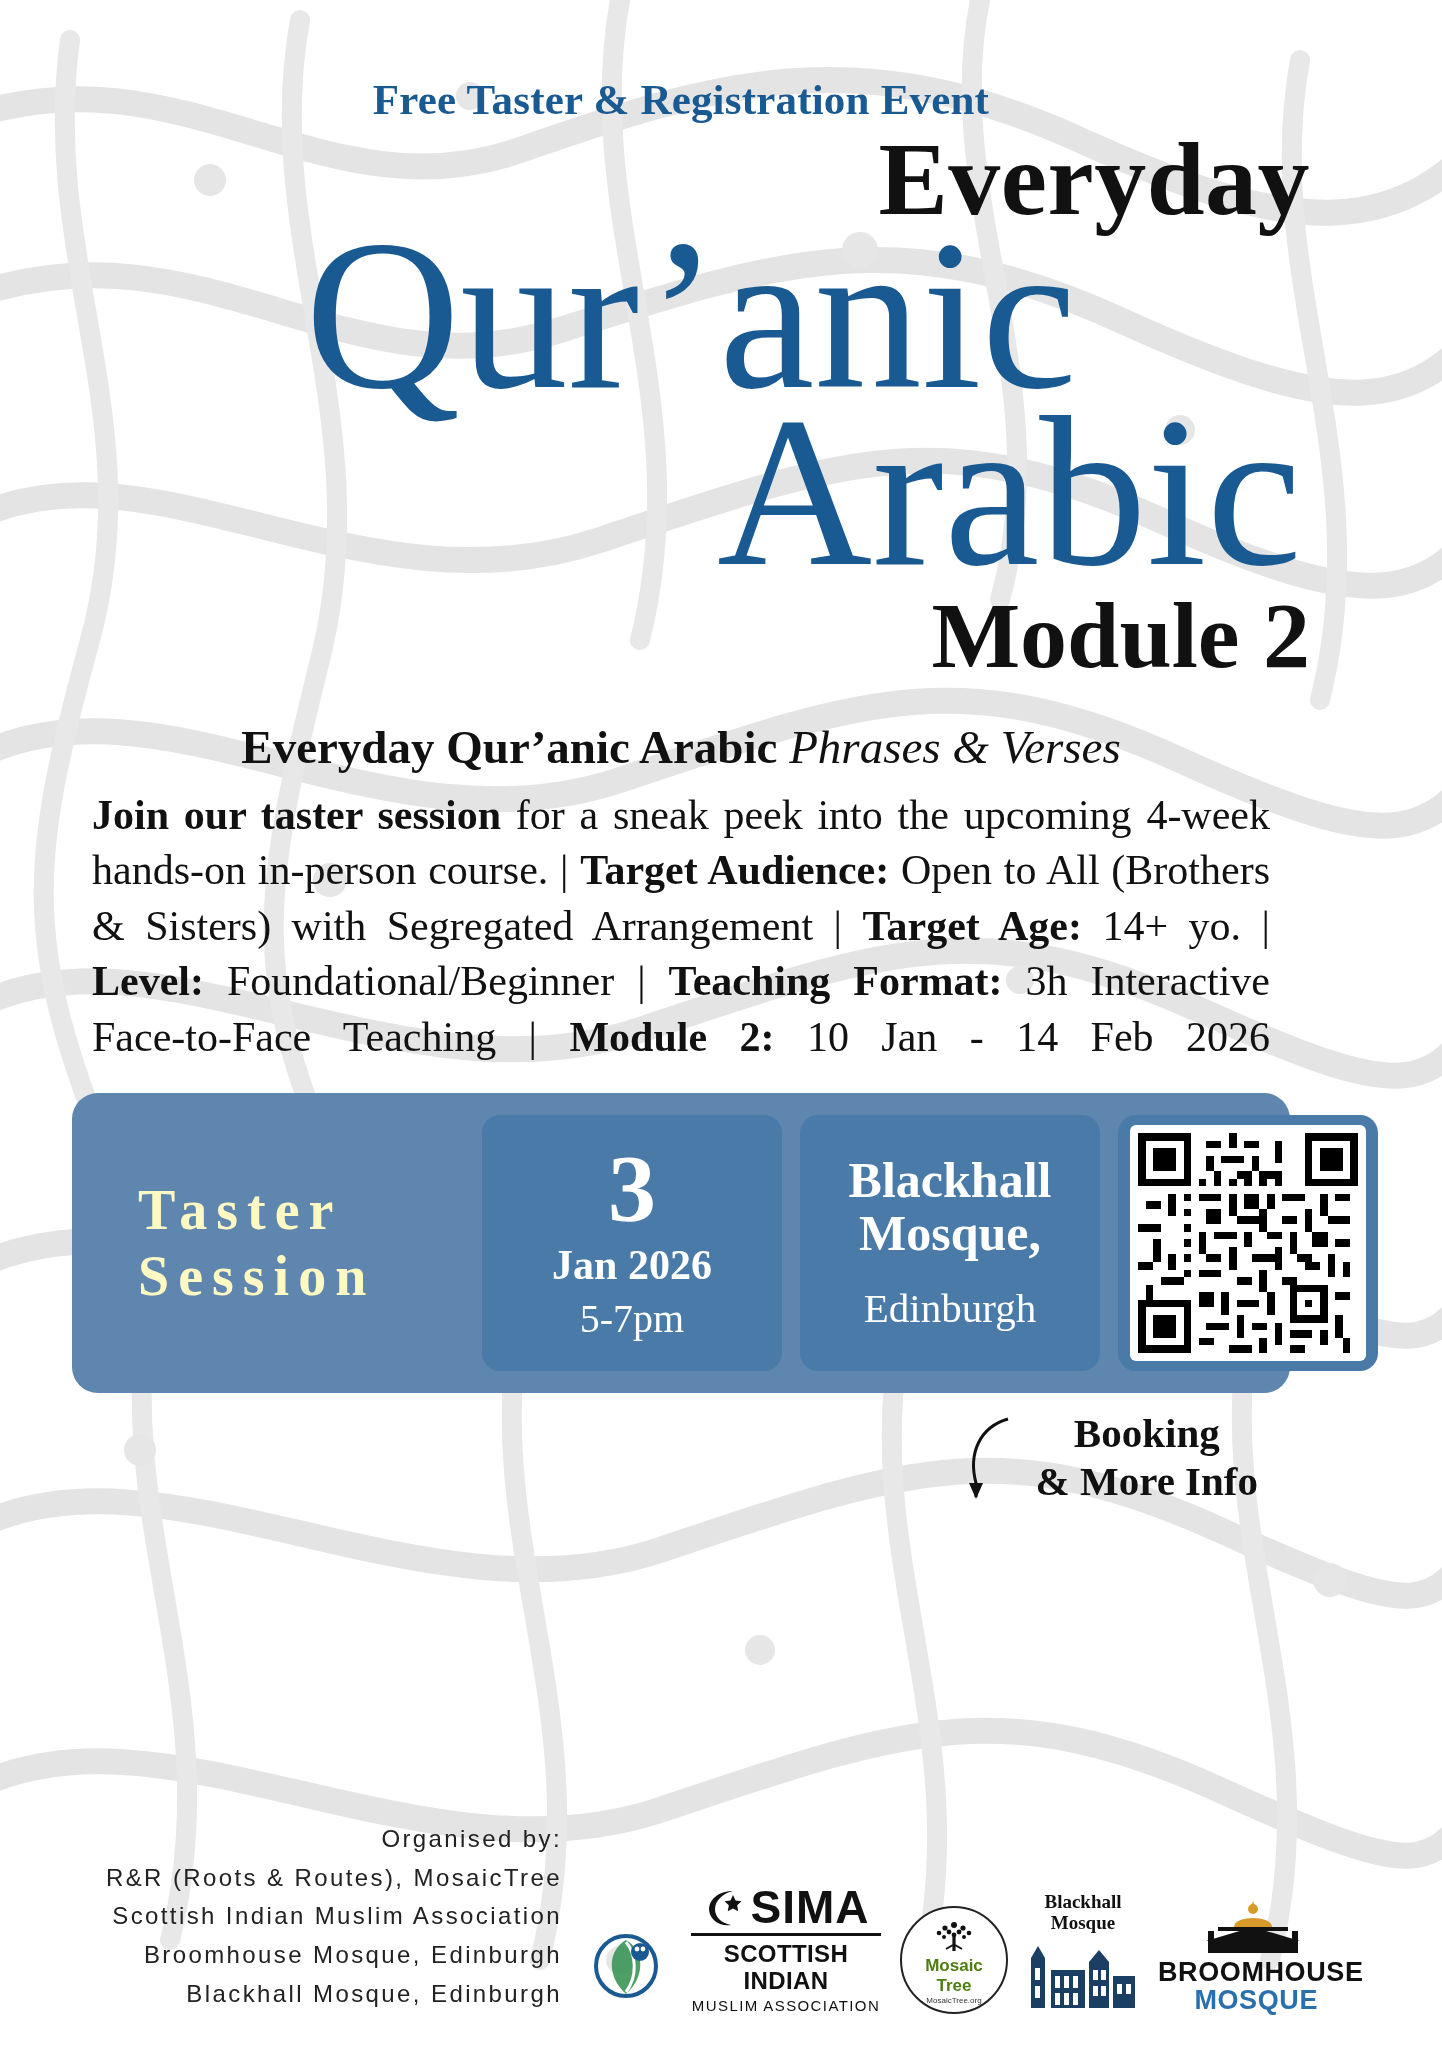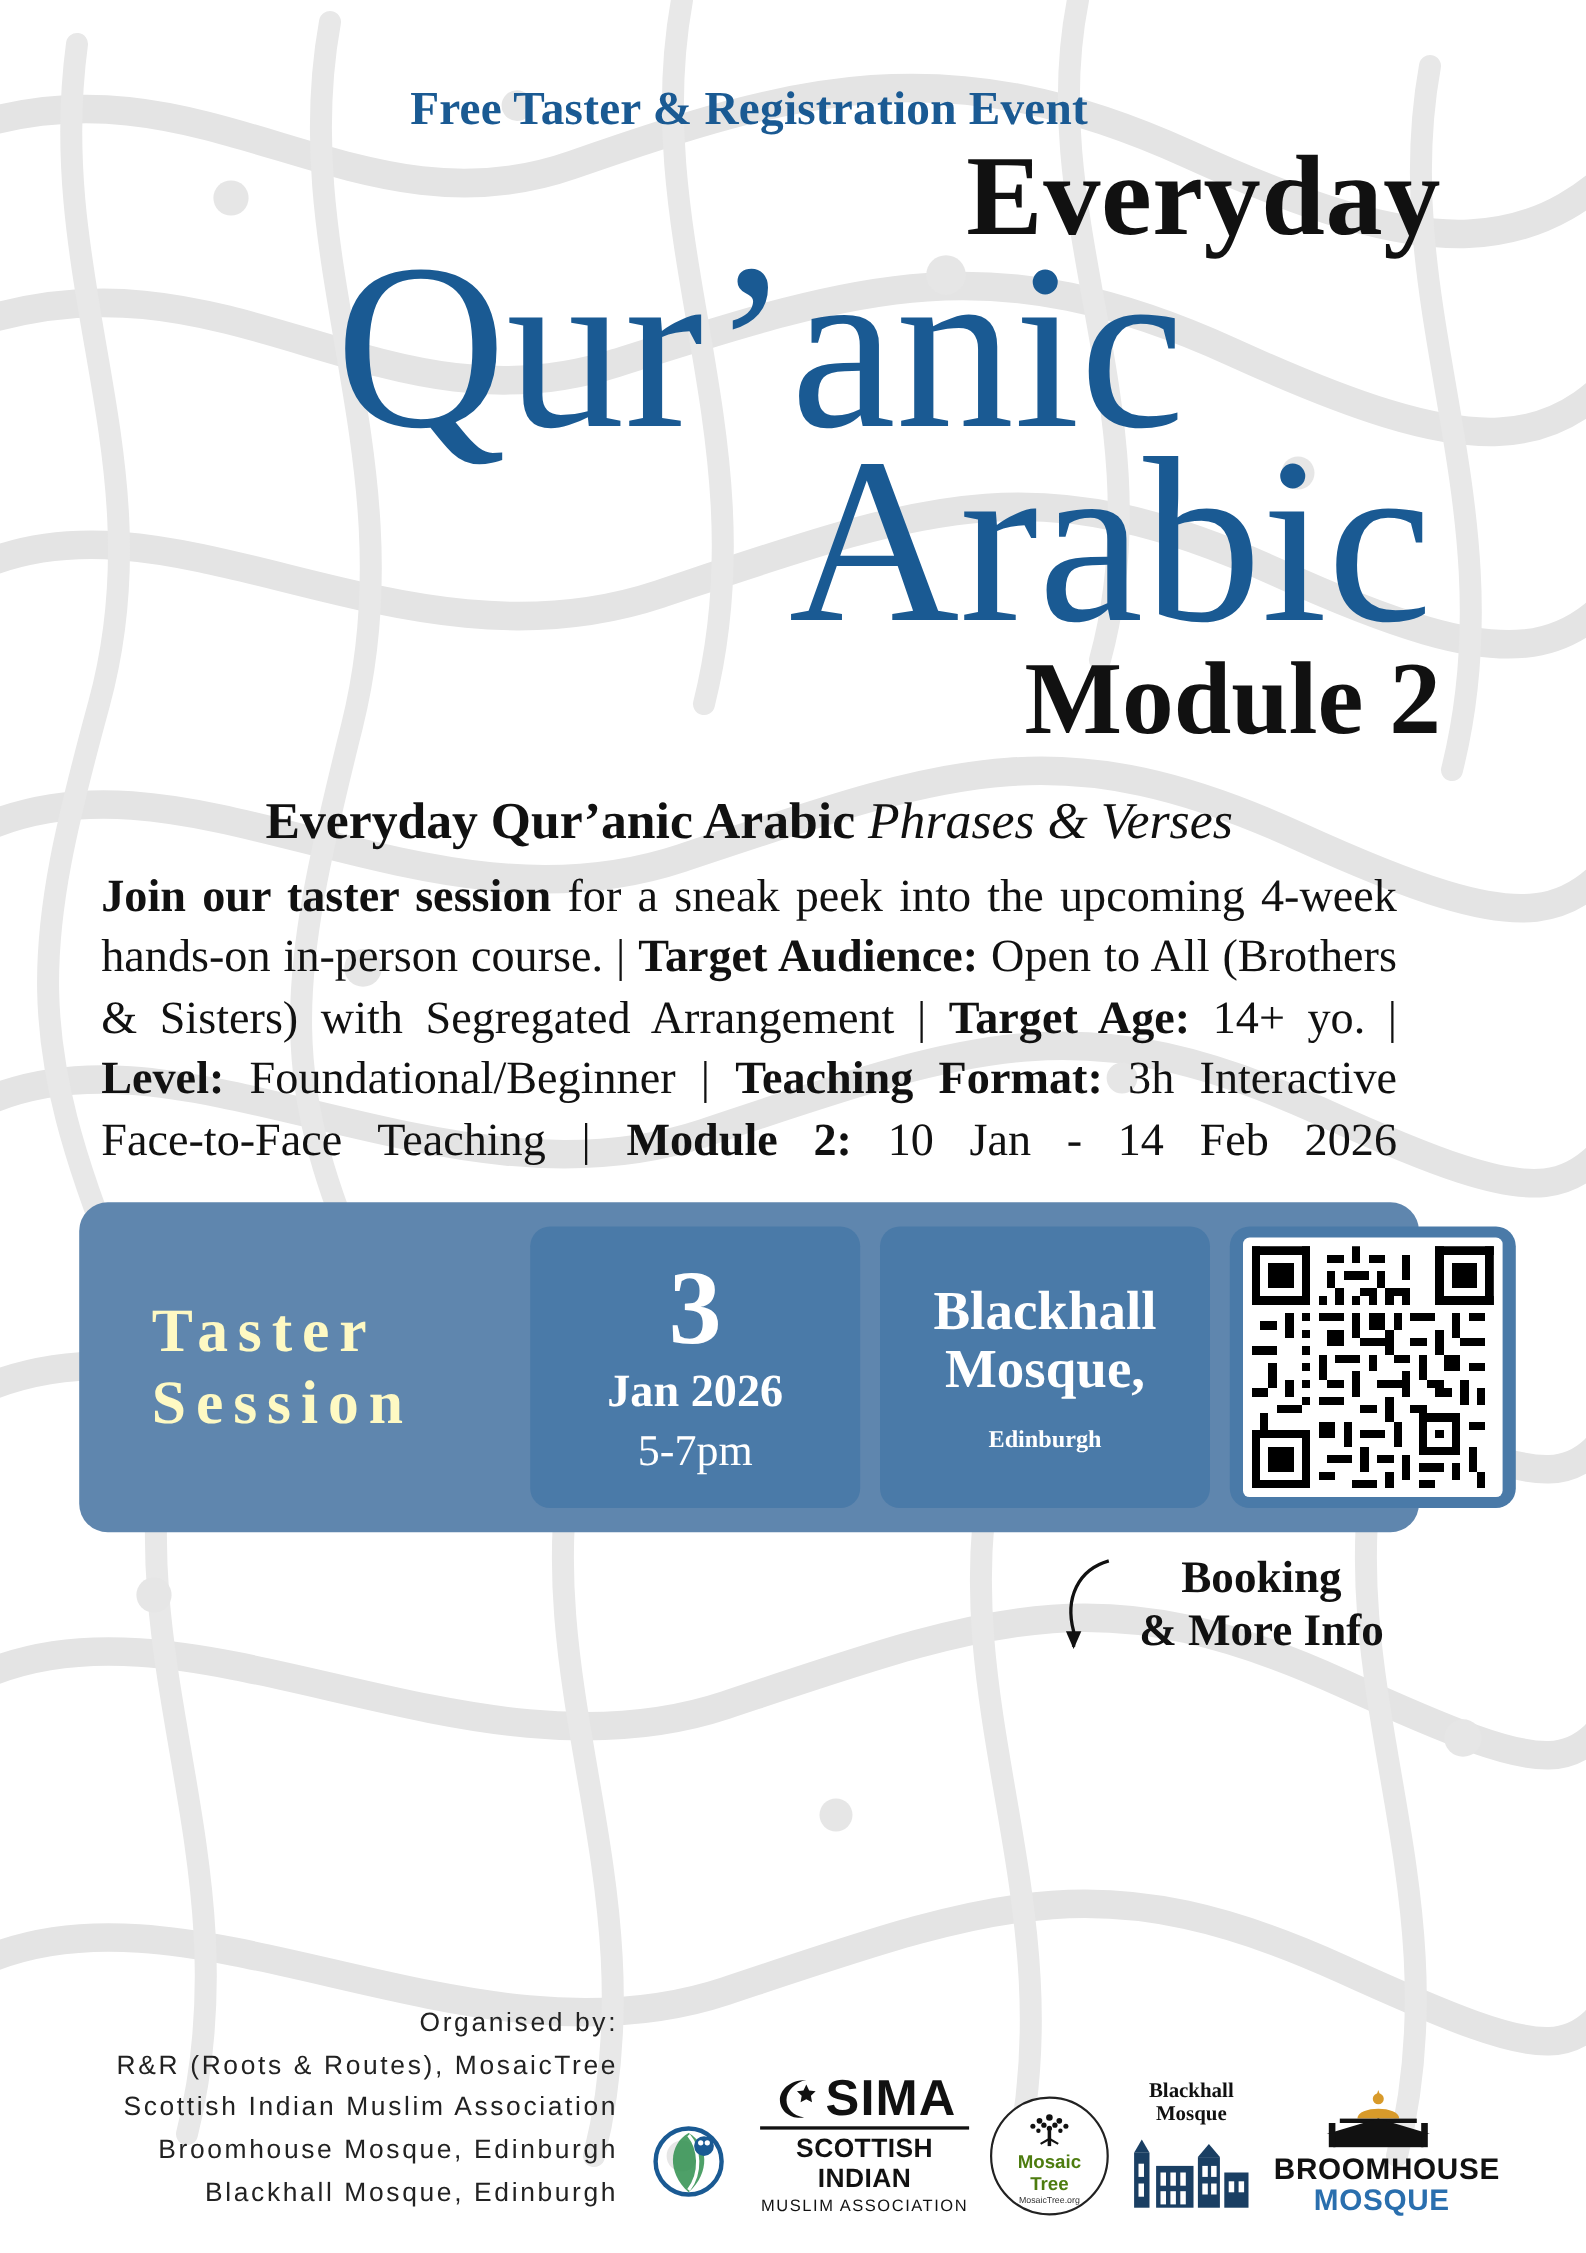--- a/index.html
+++ b/index.html
@@ -151,22 +151,22 @@
     line-height: 1.2;
     margin-top: 2px;
   }
   .cell-venue { flex: 0 0 300px; padding: 0 10px; }
   .venue-name {
     font-weight: bold;
     font-size: 50px;
     line-height: 1.06;
   }
   .venue-city {
-    font-weight: bold;
-    font-size: 22px;
+    font-weight: normal;
+    font-size: 41px;
     margin-top: 24px;
   }
   .cell-qr {
     flex: 1 1 auto;
     padding: 12px;
   }
   .qr-box {
     width: 236px;
     height: 236px;
     background: #ffffff;

